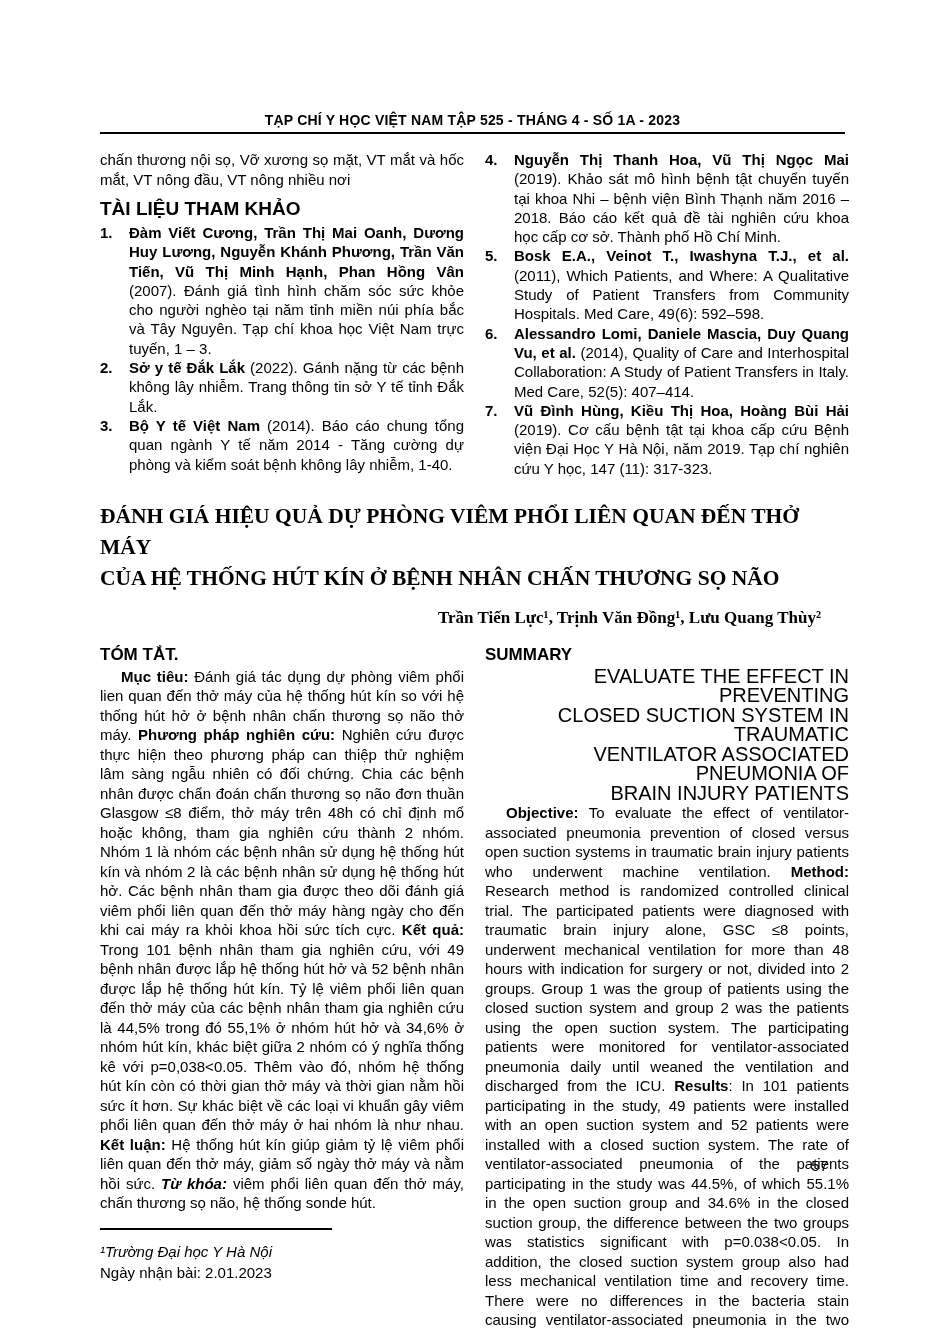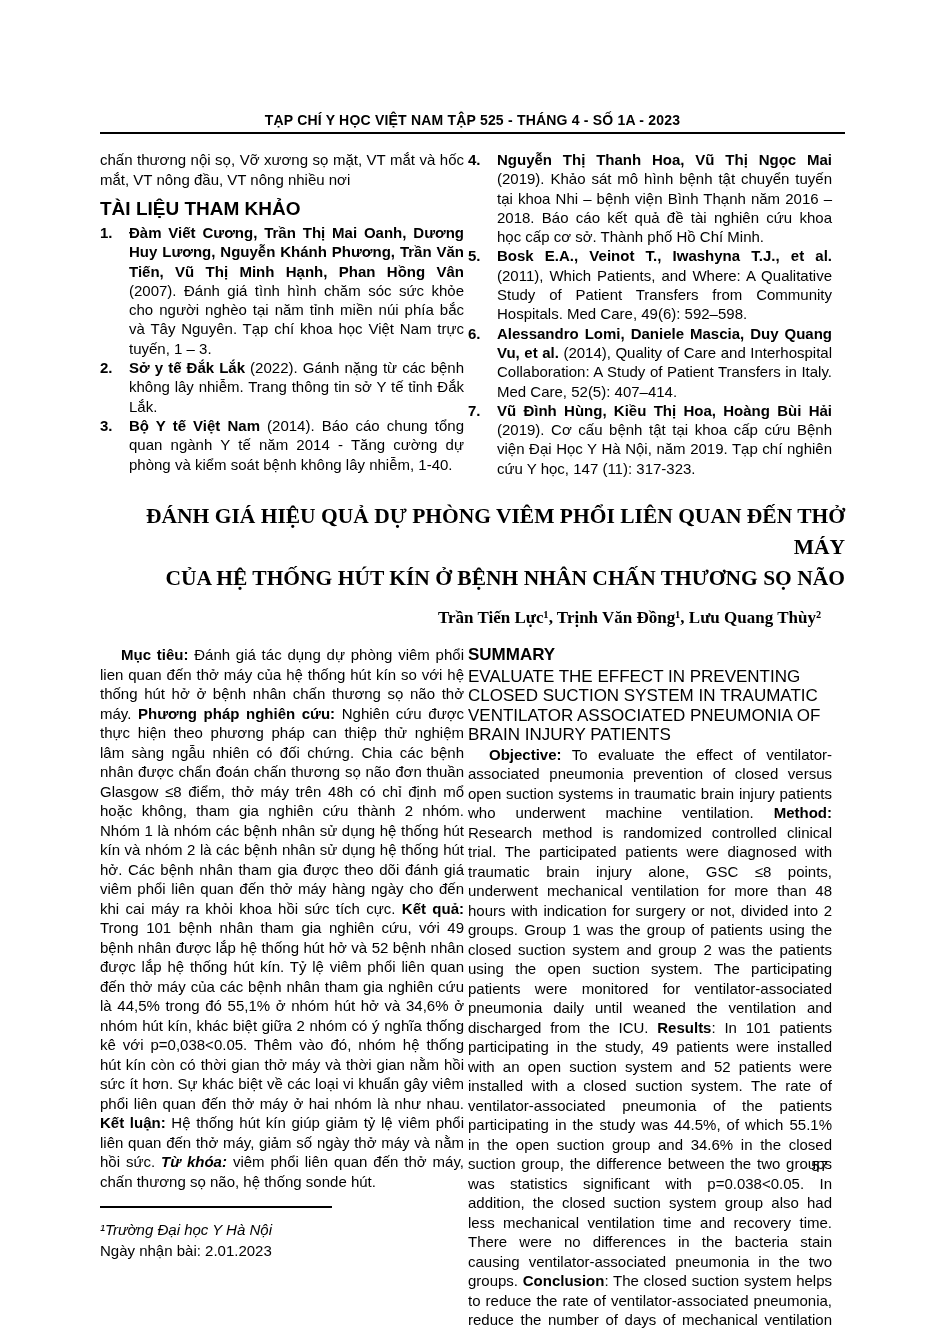--- a/index.html
+++ b/index.html
@@ -4,49 +4,49 @@
 <style>
   html,body{margin:0;padding:0;background:#ffffff;}
   body{width:942px;height:1333px;position:relative;color:#000;
        font-family:"Liberation Sans",sans-serif;-webkit-font-smoothing:antialiased;}
   .page{position:absolute;left:0;top:0;width:942px;height:1333px;background:#fff;overflow:hidden;}
   .content{position:absolute;left:100px;top:112px;width:745px;}
 
   .journal-header{text-align:center;font-weight:bold;font-size:14px;letter-spacing:.2px;white-space:nowrap;}
   .header-rule{border:none;border-top:2px solid #000;margin:4px 0 0 0;}
 
-  .two-col{display:flex;gap:4px;align-items:flex-start;}
+  .two-col{display:flex;gap:21px;align-items:flex-start;}
   .col{width:364px;flex:0 0 364px;}
 
   .body-text{font-size:15px;line-height:19.5px;text-align:justify;}
   .closing-par{margin:16px 0 0 0;}
 
   .refs-heading{font-size:19px;font-weight:bold;margin:9px 0 3px 0;}
   .refs{margin:0;padding:0;list-style:none;font-size:15px;line-height:19.3px;}
   .refs li{position:relative;padding-left:29px;text-align:justify;}
   .refs .num{position:absolute;left:0;top:0;font-weight:bold;}
   .refs .auth{font-weight:bold;}
   .col-right-refs{margin-top:16px;}
 
   .article-title{font-family:"Liberation Serif",serif;font-weight:bold;font-size:21.5px;
-                 line-height:31px;text-align:right;margin-top:23px;}
+                 line-height:31px;text-align:left;margin-top:23px;}
   .authors-line{font-family:"Liberation Serif",serif;font-weight:bold;font-size:17px;
                 text-align:right;padding-right:24px;margin-top:11px;}
 
   .abstracts{margin-top:17px;}
   .sec-heading{font-size:17px;font-weight:bold;margin:0 0 2px 0;}
   .para{margin:0;text-indent:21px;}
   .seg-b{font-weight:bold;}
   .seg-bi{font-weight:bold;font-style:italic;}
 
   .footnote-rule{border:none;border-top:2px solid #000;width:232px;margin:15px 0 11px 0;}
   .footnotes{font-size:15px;line-height:21px;}
   .footnotes .fn-italic{font-style:italic;}
 
-  .summary-title{font-size:17px;line-height:19.5px;text-align:left;}
+  .summary-title{font-size:20px;line-height:19.5px;text-align:right;}
 
   .page-number{position:absolute;right:114px;top:1157px;font-size:15px;}
 </style>
 </head>
 <body>
 
 <div class="page">
   <div class="content">
 
     <div class="journal-header">TẠP CHÍ Y HỌC VIỆT NAM TẬP 525 - THÁNG 4 - SỐ 1A - 2023</div>
@@ -73,20 +73,21 @@
     </section>
 
     <h1 class="article-title">
         <div>ĐÁNH GIÁ HIỆU QUẢ DỰ PHÒNG VIÊM PHỔI LIÊN QUAN ĐẾN THỞ MÁY</div>
         <div>CỦA HỆ THỐNG HÚT KÍN Ở BỆNH NHÂN CHẤN THƯƠNG SỌ NÃO</div>
       </h1>
     <div class="authors-line">Trần Tiến Lực¹, Trịnh Văn Đồng¹, Lưu Quang Thùy²</div>
 
     <section class="two-col abstracts">
       <div class="col body-text">
+        <div class="sec-heading">TÓM TẮT.</div>
         <p class="para"><span class="seg-b">Mục tiêu:</span><span> Đánh giá tác dụng dự phòng viêm phổi lien quan đến thở máy của hệ thống hút kín so với hệ thống hút hở ở bệnh nhân chấn thương sọ não thở máy. </span><span class="seg-b">Phương pháp nghiên cứu:</span><span> Nghiên cứu được thực hiện theo phương pháp can thiệp thử nghiệm lâm sàng ngẫu nhiên có đối chứng. Chia các bệnh nhân được chẩn đoán chấn thương sọ não đơn thuần Glasgow ≤8 điểm, thở máy trên 48h có chỉ định mổ hoặc không, tham gia nghiên cứu thành 2 nhóm. Nhóm 1 là nhóm các bệnh nhân sử dụng hệ thống hút kín và nhóm 2 là các bệnh nhân sử dụng hệ thống hút hở. Các bệnh nhân tham gia được theo dõi đánh giá viêm phổi liên quan đến thở máy hàng ngày cho đến khi cai máy ra khỏi khoa hồi sức tích cực. </span><span class="seg-b">Kết quả:</span><span> Trong 101 bệnh nhân tham gia nghiên cứu, với 49 bệnh nhân được lắp hệ thống hút hở và 52 bệnh nhân được lắp hệ thống hút kín. Tỷ lệ viêm phổi liên quan đến thở máy của các bệnh nhân tham gia nghiên cứu là 44,5% trong đó 55,1% ở nhóm hút hở và 34,6% ở nhóm hút kín, khác biệt giữa 2 nhóm có ý nghĩa thống kê với p=0,038&lt;0.05. Thêm vào đó, nhóm hệ thống hút kín còn có thời gian thở máy và thời gian nằm hồi sức ít hơn. Sự khác biệt về các loại vi khuẩn gây viêm phổi liên quan đến thở máy ở hai nhóm là như nhau. </span><span class="seg-b">Kết luận:</span><span> Hệ thống hút kín giúp giảm tỷ lệ viêm phổi liên quan đến thở máy, giảm số ngày thở máy và nằm hồi sức. </span><span class="seg-bi">Từ khóa:</span><span> viêm phổi liên quan đến thở máy, chấn thương sọ não, hệ thống sonde hút.</span></p>
         <hr class="footnote-rule">
         <div class="footnotes">
             <div class="fn-italic">¹Trường Đại học Y Hà Nội</div>
             <div>Ngày nhận bài: 2.01.2023</div>
           </div>
       </div>
       <div class="col body-text">
         <div class="sec-heading">SUMMARY</div>
         <div class="summary-title">

